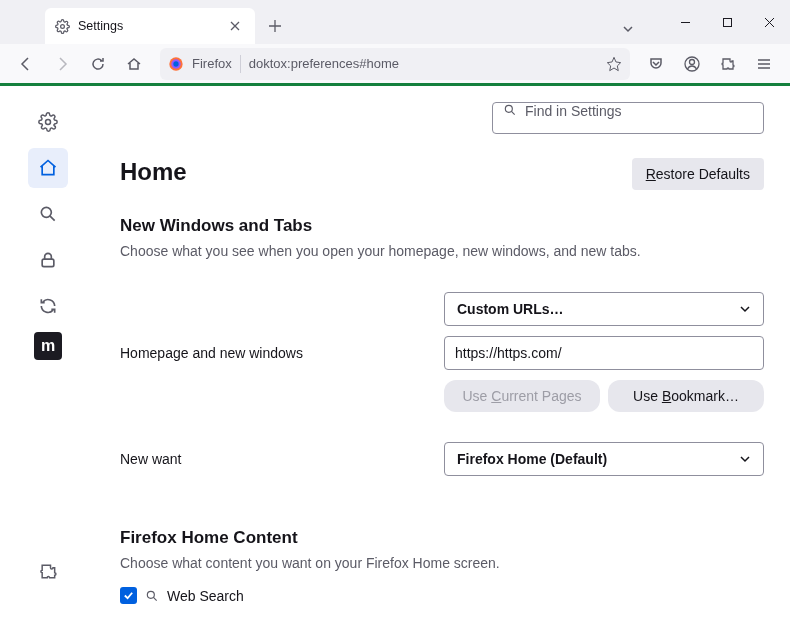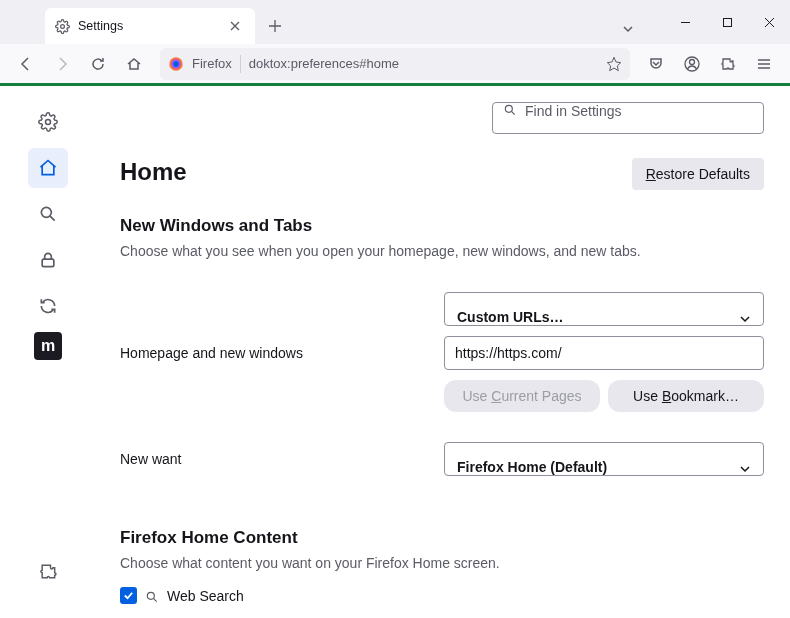--- a/index.html
+++ b/index.html
@@ -42,29 +42,29 @@
 
 .header-row { display:flex; align-items:flex-start; margin-bottom: 26px; margin-top: 24px; }
 .page-title { font-size:24px; font-weight:700; color:#15141a; flex:1; }
 .restore-btn { height:32px; padding:0 14px; background:#e7e7ed; border:none; border-radius:4px; font-size:14px; color:#15141a; }
 
 .section-title { font-size:17px; font-weight:700; color:#15141a; margin-bottom:6px; }
 .section-desc { font-size:14px; color:#5b5b66; margin-bottom: 30px; line-height:1.4; }
 
 .form-grid { display:grid; grid-template-columns: 1fr 320px; gap: 10px 12px; align-items:center; }
 .form-label { font-size:14px; color:#15141a; }
-.select { height:34px; border:1px solid #8f8f9d; border-radius:4px; display:flex; align-items:flex-end; justify-content:space-between; padding:0 12px; font-size:14px; color:#15141a; background:#fff; font-weight:600;}
+.select { height:34px; border:1px solid #8f8f9d; border-radius:4px; display:flex; align-items:center; justify-content:space-between; padding:0 12px; font-size:14px; color:#15141a; background:#fff; font-weight:600;}
 .input { height:34px; border:1px solid #8f8f9d; border-radius:4px; padding:0 10px; font-size:14px; color:#15141a; background:#fff; display:flex; align-items:center; }
 .btn-row { grid-column:2; display:flex; gap:8px; }
 .gray-btn { flex:1; height:32px; background:#e7e7ed; border:none; border-radius:12px; font-size:14px; color:#15141a; padding:0 8px; white-space:nowrap; overflow:hidden; text-overflow:ellipsis; }
 .gray-btn.disabled { color:#9d9da6; }
 .form-spacer { grid-column: 1 / -1; height: 10px; }
 
 .section2 { margin-top: 52px; }
-.check-row { display:flex; align-items:flex-end; gap:8px; margin-top:14px; }
+.check-row { display:flex; align-items:center; gap:8px; margin-top:14px; }
 .checkbox { width:17px; height:17px; background:#0060df; border-radius:3px; display:flex; align-items:center; justify-content:center; color:#fff; }
 .check-label { font-size:14px; color:#15141a; }
 
 .underline-letter { text-decoration: underline; }
 
 svg { display:block; }
 </style>
 </head>
 <body>
 

